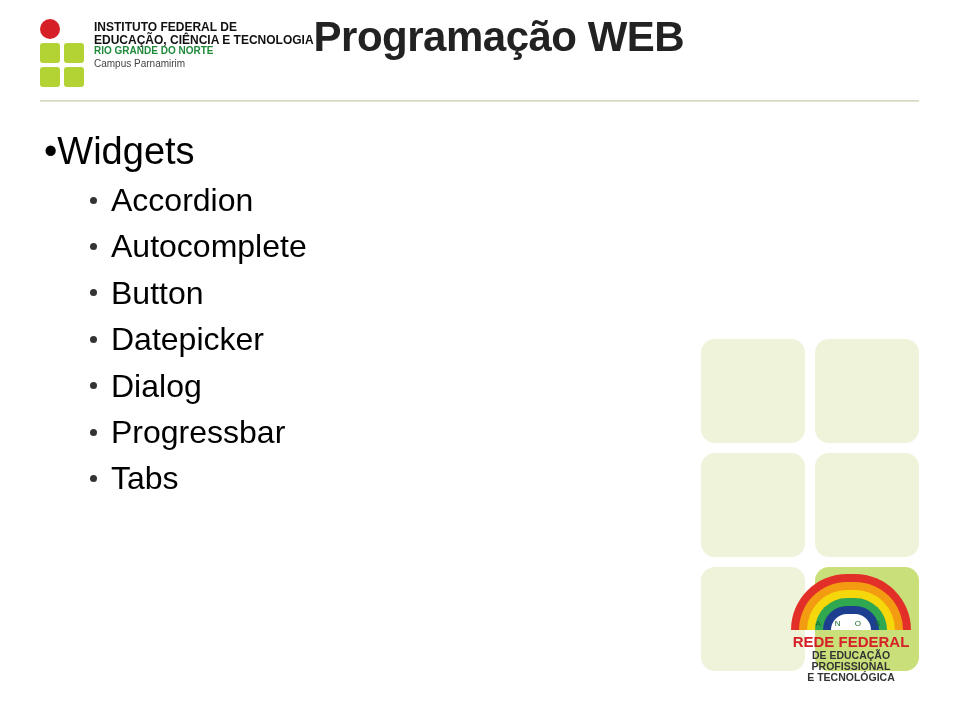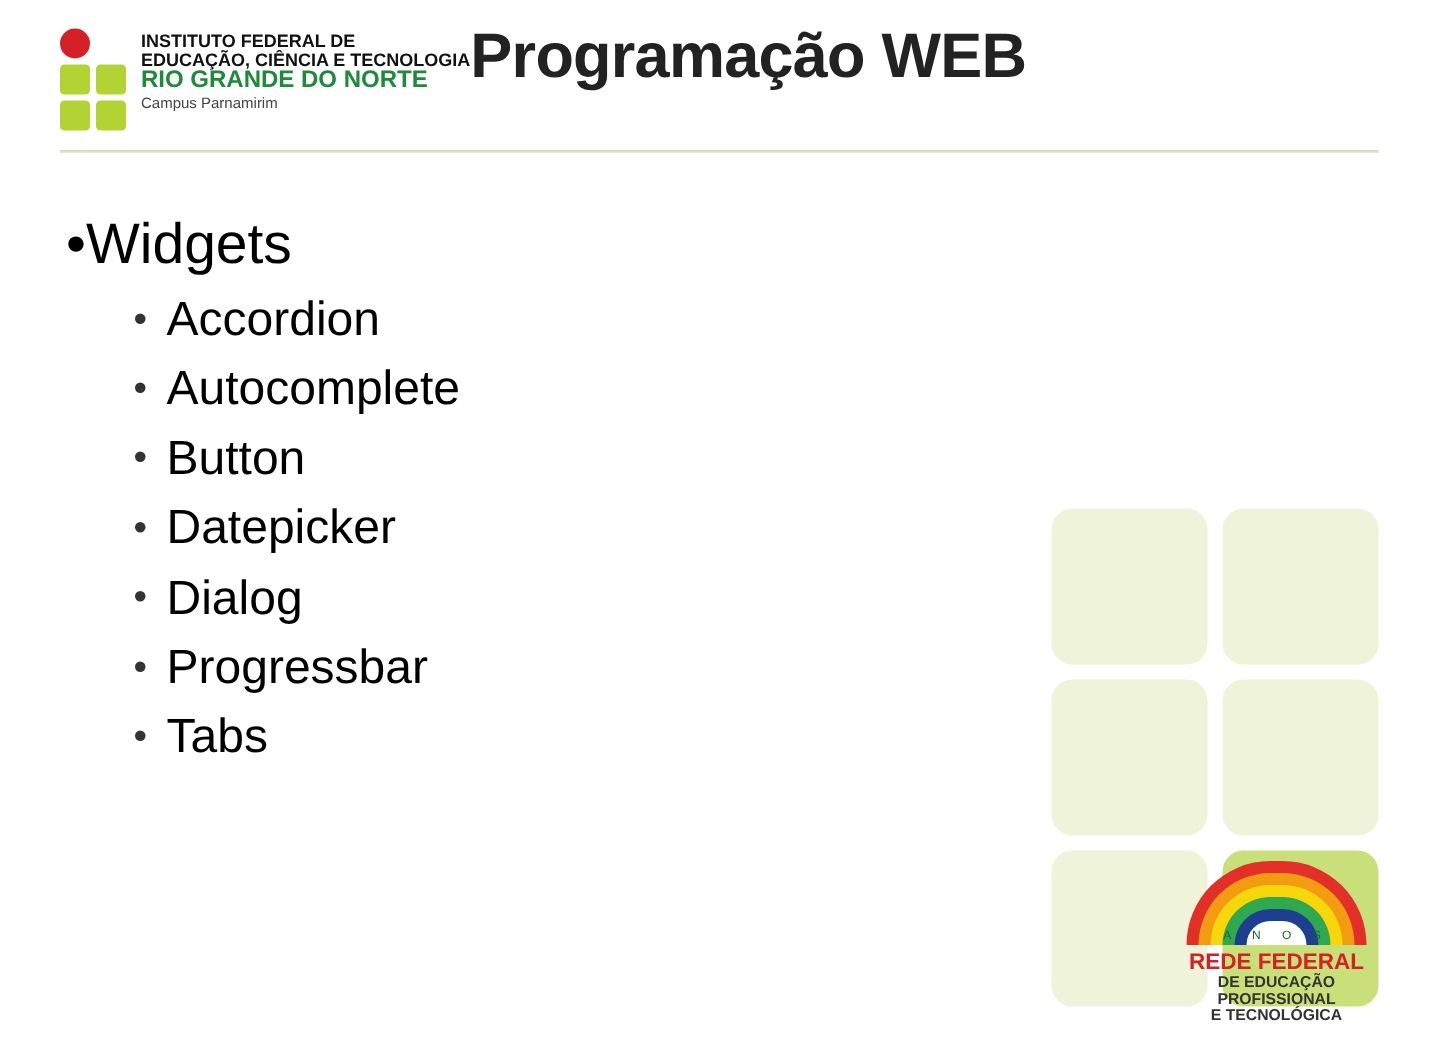--- a/index.html
+++ b/index.html
@@ -7,28 +7,28 @@
   
   .header{position:absolute;left:0;top:0;right:0;padding:15px 40px 6px 40px;display:flex;align-items:flex-start;}
   .logo-block{display:flex;align-items:flex-start;gap:10px;margin-top:4px;}
   .if-squares{display:grid;grid-template-columns:repeat(2,20px);grid-template-rows:repeat(3,20px);gap:4px;}
   .sq{width:20px;height:20px;border-radius:3px;background:#b3d335;}
   .sq.red{background:#d52027;border-radius:50%;}
   .glow{position:absolute;left:-30px;top:-30px;width:200px;height:200px;border-radius:50%;
         background:radial-gradient(circle,#e0efb6 0%,rgba(255,255,255,0) 68%);z-index:-1;}
   .logo-text{font-family:"Arial Narrow",Arial,sans-serif;line-height:1.05;margin-top:2px;}
   .logo-text .l1{font-weight:bold;font-size:12px;color:#111;}
-  .logo-text .l2{font-weight:bold;font-size:16px;color:#1f8a3b;}
+  .logo-text .l2{font-weight:bold;font-size:10px;color:#1f8a3b;}
   .logo-text .l3{font-size:10px;color:#444;margin-top:2px;}
   .title{flex:1;text-align:left;font-family:Verdana,Geneva,sans-serif;font-weight:bold;
          font-size:42px;color:#222;padding-right:6px;margin-top:-2px;letter-spacing:-0.5px;}
   .rule{position:absolute;left:40px;right:40px;top:100px;height:2px;
         background:linear-gradient(to bottom,#aeb07a 0,#d8d9c4 2px);opacity:.55;}
   
-  .content{position:absolute;left:44px;top:142px;right:44px;color:#000;}
+  .content{position:absolute;left:44px;top:130px;right:44px;color:#000;}
   .h-item{font-size:38px;font-family:Arial,sans-serif;}
   .sub-list{margin-top:4px;margin-left:46px;}
   .sub-item{font-size:32px;display:flex;align-items:center;gap:14px;line-height:1.45;}
   .bullet{width:7px;height:7px;border-radius:50%;background:#333;display:inline-block;flex:none;}
   
   .deco{position:absolute;right:40px;bottom:36px;display:grid;grid-template-columns:repeat(2,104px);
         grid-template-rows:repeat(3,104px);gap:10px;}
   .dq{border-radius:14px;background:#eef3d9;}
   .dq.fill{background:#c9e07a;}
   

